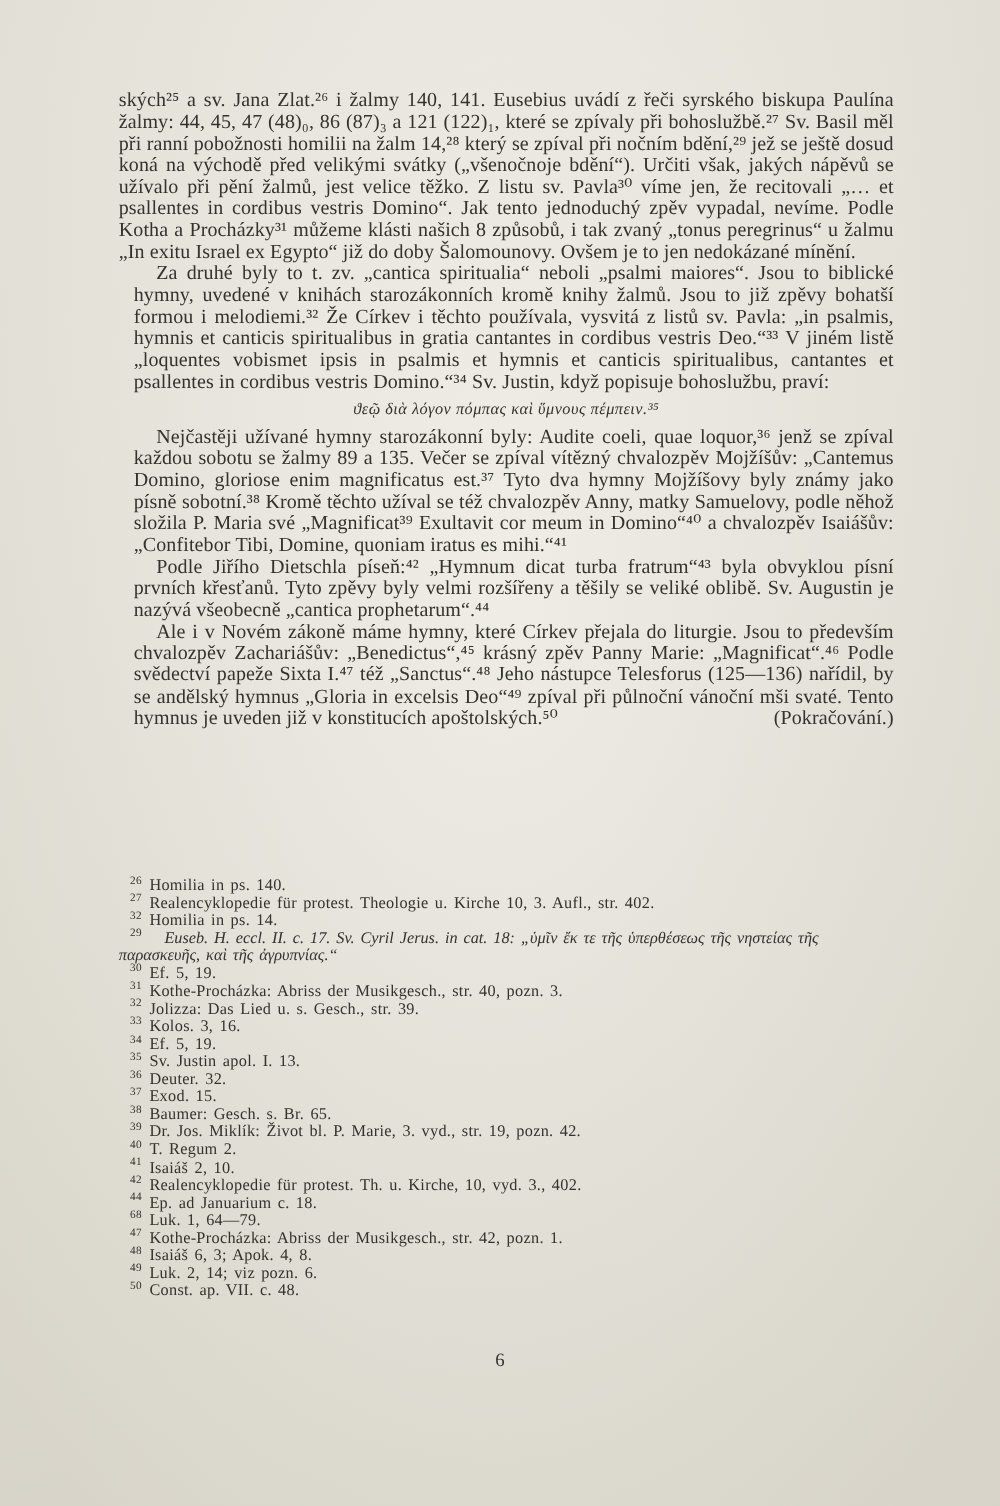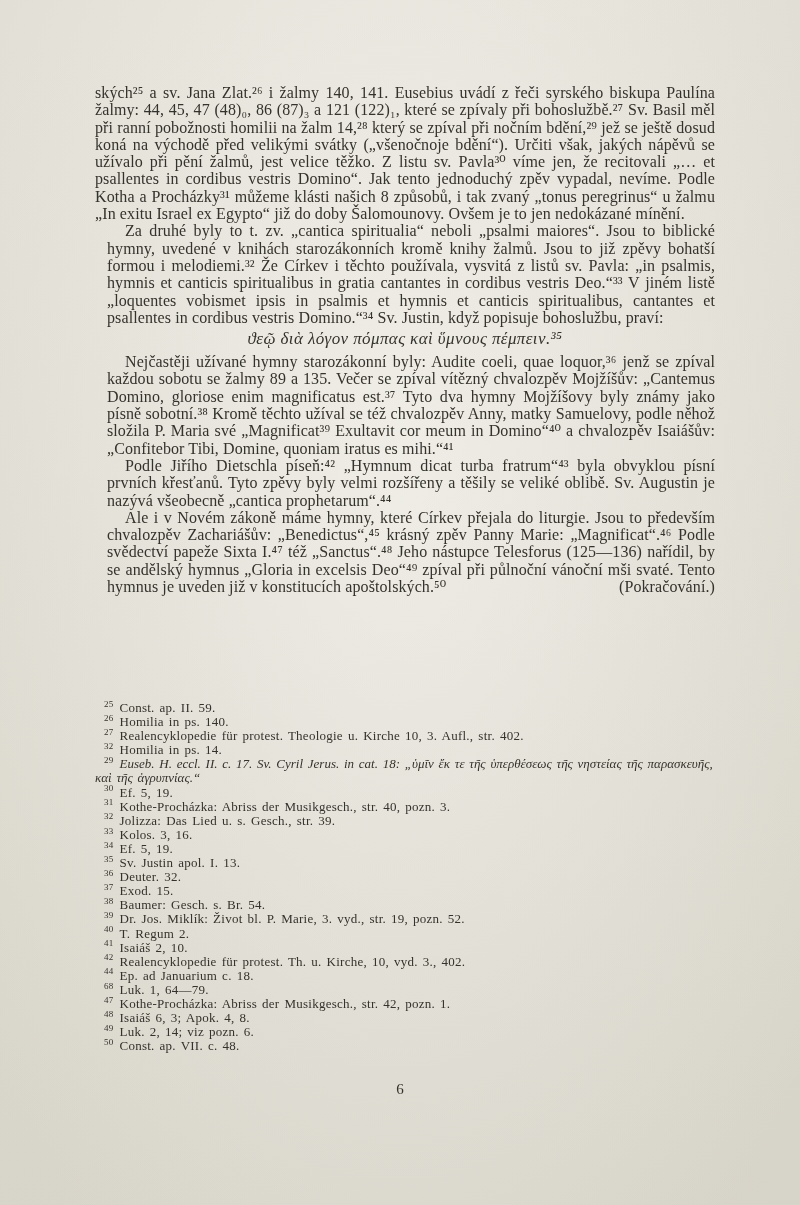--- a/index.html
+++ b/index.html
@@ -13,34 +13,34 @@
     background-image:
       radial-gradient(ellipse at 50% 38%, rgba(255,255,255,0.30), rgba(120,115,100,0.10) 92%),
       linear-gradient(170deg, rgba(255,255,255,0.10), rgba(90,85,70,0.06));
     overflow: hidden;
     color: #34322c;
     font-family: "Liberation Serif", "DejaVu Serif", serif;
   }
   .text-block {
     position: absolute;
     left: 95px;
-    top: 84px;
+    top: 72px;
     width: 620px;
   }
   .para {
     margin: 0;
     font-size: 16px;
     line-height: 17.3px;
     text-align: justify;
     letter-spacing: 0.1px;
   }
   .ind { text-indent: 18px; margin-left: 12px; }
   .greek {
     margin: 5px 0 6px 0;
-    font-size: 17px;
+    font-size: 13px;
     line-height: 16px;
     text-align: center;
     font-style: italic;
     letter-spacing: 0.4px;
   }
   .cont { float: right; }
   .footnotes {
     position: absolute;
     left: 95px;
     top: 701px;
@@ -53,21 +53,21 @@
     letter-spacing: 0.25px;
     word-spacing: 1.5px;
     text-align: left;
   }
   .fn sup {
     font-size: 9px;
     line-height: 0;
     margin-left: 9px;
     margin-right: 6px;
   }
-  .fn .gr { font-style: italic; letter-spacing: 0; }
+  .fn .gr { font-style: italic; letter-spacing: 0; margin-left: 12px; }
   .page-number {
     position: absolute;
     top: 1081px;
     left: 0;
     width: 100%;
     text-align: center;
     font-size: 15px;
     color: #34322c;
   }
 </style>
@@ -79,35 +79,34 @@
   <div class="text-block">
     <p class="para">ských²⁵ a sv. Jana Zlat.²⁶ i žalmy 140, 141. Eusebius uvádí z řeči syrského biskupa Paulína žalmy: 44, 45, 47 (48)₀, 86 (87)₃ a 121 (122)₁, které se zpívaly při bohoslužbě.²⁷ Sv. Basil měl při ranní pobožnosti homilii na žalm 14,²⁸ který se zpíval při nočním bdění,²⁹ jež se ještě dosud koná na východě před velikými svátky („všenočnoje bdění“). Určiti však, jakých nápěvů se užívalo při pění žalmů, jest velice těžko. Z listu sv. Pavla³⁰ víme jen, že recitovali „… et psallentes in cordibus vestris Domino“. Jak tento jednoduchý zpěv vypadal, nevíme. Podle Kotha a Procházky³¹ můžeme klásti našich 8 způsobů, i tak zvaný „tonus peregrinus“ u žalmu „In exitu Israel ex Egypto“ již do doby Šalomounovy. Ovšem je to jen nedokázané mínění.</p>
     <p class="para ind">Za druhé byly to t. zv. „cantica spiritualia“ neboli „psalmi maiores“. Jsou to biblické hymny, uvedené v knihách starozákonních kromě knihy žalmů. Jsou to již zpěvy bohatší formou i melodiemi.³² Že Církev i těchto používala, vysvitá z listů sv. Pavla: „in psalmis, hymnis et canticis spiritualibus in gratia cantantes in cordibus vestris Deo.“³³ V jiném listě „loquentes vobismet ipsis in psalmis et hymnis et canticis spiritualibus, cantantes et psallentes in cordibus vestris Domino.“³⁴ Sv. Justin, když popisuje bohoslužbu, praví:</p>
     <p class="greek">ϑεῷ διὰ λόγον πόμπας καὶ ὕμνους πέμπειν.³⁵</p>
     <p class="para ind">Nejčastěji užívané hymny starozákonní byly: Audite coeli, quae loquor,³⁶ jenž se zpíval každou sobotu se žalmy 89 a 135. Večer se zpíval vítězný chvalozpěv Mojžíšův: „Cantemus Domino, gloriose enim magnificatus est.³⁷ Tyto dva hymny Mojžíšovy byly známy jako písně sobotní.³⁸ Kromě těchto užíval se též chvalozpěv Anny, matky Samuelovy, podle něhož složila P. Maria své „Magnificat³⁹ Exultavit cor meum in Domino“⁴⁰ a chvalozpěv Isaiášův: „Confitebor Tibi, Domine, quoniam iratus es mihi.“⁴¹</p>
     <p class="para ind">Podle Jiřího Dietschla píseň:⁴² „Hymnum dicat turba fratrum“⁴³ byla obvyklou písní prvních křesťanů. Tyto zpěvy byly velmi rozšířeny a těšily se veliké oblibě. Sv. Augustin je nazývá všeobecně „cantica prophetarum“.⁴⁴</p>
     <p class="para ind"><span>Ale i v Novém zákoně máme hymny, které Církev přejala do liturgie. Jsou to především chvalozpěv Zachariášův: „Benedictus“,⁴⁵ krásný zpěv Panny Marie: „Magnificat“.⁴⁶ Podle svědectví papeže Sixta I.⁴⁷ též „Sanctus“.⁴⁸ Jeho nástupce Telesforus (125—136) nařídil, by se andělský hymnus „Gloria in excelsis Deo“⁴⁹ zpíval při půlnoční vánoční mši svaté. Tento hymnus je uveden již v konstitucích apoštolských.⁵⁰</span> <span class="cont">(Pokračování.)</span></p>
   </div>
 
   <div class="footnotes">
-    <div class="fn"><sup>25</sup><span>Const. ap. II. 59.</span></div>
     <div class="fn"><sup>26</sup><span>Homilia in ps. 140.</span></div>
     <div class="fn"><sup>27</sup><span>Realencyklopedie für protest. Theologie u. Kirche 10, 3. Aufl., str. 402.</span></div>
     <div class="fn"><sup>32</sup><span>Homilia in ps. 14.</span></div>
     <div class="fn"><sup>29</sup><span class="gr">Euseb. H. eccl. II. c. 17. Sv. Cyril Jerus. in cat. 18: „ὑμῖν ἔκ τε τῆς ὑπερθέσεως τῆς νηστείας τῆς παρασκευῆς, καὶ τῆς ἀγρυπνίας.“</span></div>
     <div class="fn"><sup>30</sup><span>Ef. 5, 19.</span></div>
     <div class="fn"><sup>31</sup><span>Kothe-Procházka: Abriss der Musikgesch., str. 40, pozn. 3.</span></div>
     <div class="fn"><sup>32</sup><span>Jolizza: Das Lied u. s. Gesch., str. 39.</span></div>
     <div class="fn"><sup>33</sup><span>Kolos. 3, 16.</span></div>
     <div class="fn"><sup>34</sup><span>Ef. 5, 19.</span></div>
     <div class="fn"><sup>35</sup><span>Sv. Justin apol. I. 13.</span></div>
     <div class="fn"><sup>36</sup><span>Deuter. 32.</span></div>
     <div class="fn"><sup>37</sup><span>Exod. 15.</span></div>
-    <div class="fn"><sup>38</sup><span>Baumer: Gesch. s. Br. 54.</span></div>
-    <div class="fn"><sup>39</sup><span>Dr. Jos. Miklík: Život bl. P. Marie, 3. vyd., str. 19, pozn. 52.</span></div>
+    <div class="fn"><sup>38</sup><span>Baumer: Gesch. s. Br. 65.</span></div>
+    <div class="fn"><sup>39</sup><span>Dr. Jos. Miklík: Život bl. P. Marie, 3. vyd., str. 19, pozn. 42.</span></div>
     <div class="fn"><sup>40</sup><span>T. Regum 2.</span></div>
     <div class="fn"><sup>41</sup><span>Isaiáš 2, 10.</span></div>
     <div class="fn"><sup>42</sup><span>Realencyklopedie für protest. Th. u. Kirche, 10, vyd. 3., 402.</span></div>
     <div class="fn"><sup>44</sup><span>Ep. ad Januarium c. 18.</span></div>
     <div class="fn"><sup>68</sup><span>Luk. 1, 64—79.</span></div>
     <div class="fn"><sup>47</sup><span>Kothe-Procházka: Abriss der Musikgesch., str. 42, pozn. 1.</span></div>
     <div class="fn"><sup>48</sup><span>Isaiáš 6, 3; Apok. 4, 8.</span></div>
     <div class="fn"><sup>49</sup><span>Luk. 2, 14; viz pozn. 6.</span></div>
     <div class="fn"><sup>50</sup><span>Const. ap. VII. c. 48.</span></div>
   </div>

